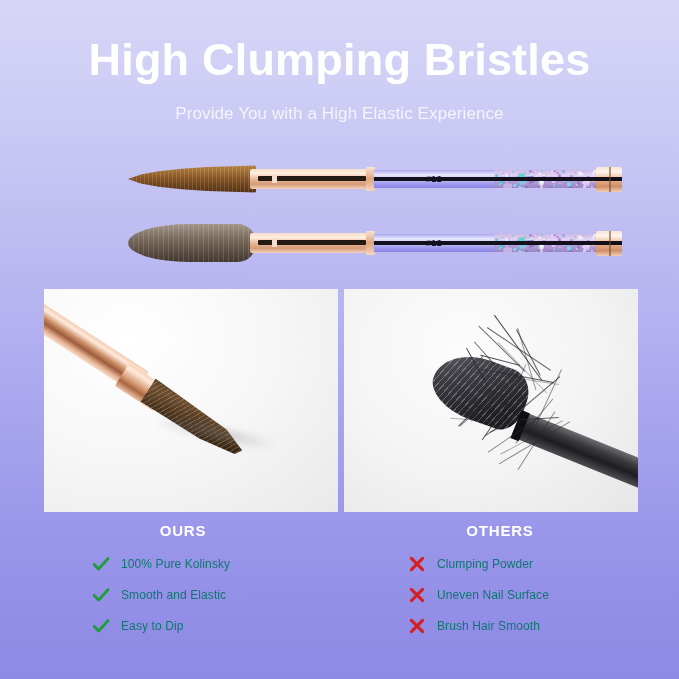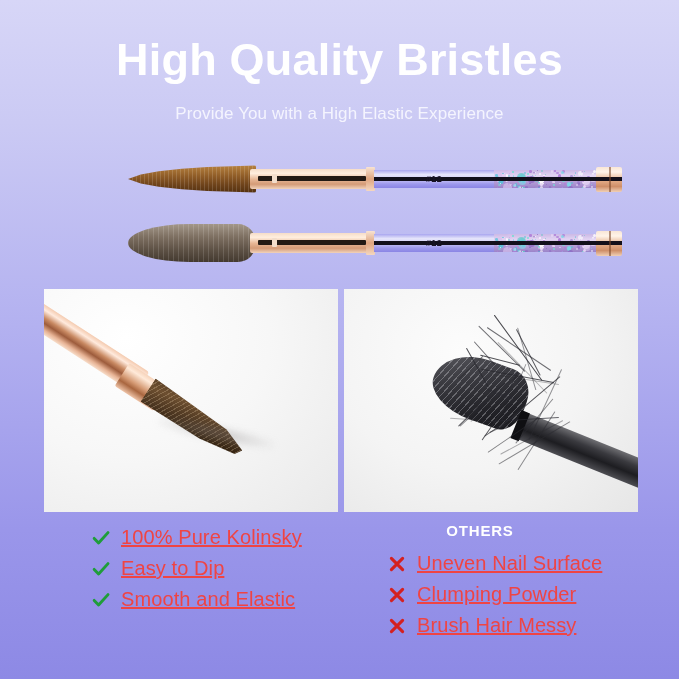--- a/index.html
+++ b/index.html
@@ -360,21 +360,21 @@
     border-radius: 1px;
   }
 
   
   .col {
     position: absolute;
     top: 522px;
     width: 300px;
   }
   #col-ours { left: 42px; }
-  #col-others { left: 336px; }
+  #col-others { left: 356px; }
 
   .col-head {
     text-align: center;
     color: #ffffff;
     font-size: 15px;
     font-weight: bold;
     letter-spacing: 0.8px;
     margin-bottom: 9px;
     padding-right: 18px;
   }
@@ -392,33 +392,32 @@
   .mark {
     width: 22px;
     height: 22px;
     flex: 0 0 22px;
     margin-right: 9px;
     display: flex;
     align-items: center;
     justify-content: center;
   }
   .row-label {
-    color: #ef4444;
-    font-size: 20px;
+    color: #0f766e;
+    font-size: 12px;
     letter-spacing: 0.1px;
     white-space: nowrap;
-    text-decoration: underline;
   }
 </style>
 </head>
 <body>
 
 <div class="stage">
 
-  <div class="title">High Quality Bristles</div>
+  <div class="title">High Clumping Bristles</div>
   <div class="subtitle">Provide You with a High Elastic Experience</div>
 
   <div class="brush-row" id="row-dry">
     <div class="brush">
       <div class="tip-dry"></div>
       <div class="ferrule"></div>
       <div class="ferrule-slot"></div>
       <div class="ferrule-pin"></div>
       <div class="ferrule-ring"></div>
       <div class="handle-purple"></div>
@@ -793,67 +792,68 @@
       <span class="stray" style="width: 30.5px; height: 1.5px; left: 141.3px; top: 109.5px; transform: rotate(20.5deg); opacity: 0.41;"></span>
       <span class="stray" style="width: 35.1px; height: 1.2px; left: 105.8px; top: 130.9px; transform: rotate(3.6deg); opacity: 0.34;"></span>
       <span class="stray" style="width: 58.4px; height: 1.2px; left: 116.5px; top: 85.7px; transform: rotate(-31.3deg); opacity: 0.51;"></span>
       <span class="stray" style="width: 61.9px; height: 0.7px; left: 133.3px; top: 127.9px; transform: rotate(-34.3deg); opacity: 0.56;"></span>
       <span class="stray" style="width: 64.9px; height: 1px; left: 116.1px; top: 81.5px; transform: rotate(44.6deg); opacity: 0.66;"></span>
       <span class="stray" style="width: 28.6px; height: 1.4px; left: 145.1px; top: 100.4px; transform: rotate(-44.5deg); opacity: 0.45;"></span>
       <span class="stray" style="width: 30.5px; height: 0.7px; left: 120.2px; top: 74.8px; transform: rotate(48.4deg); opacity: 0.66;"></span>
     </div>
 
   <div class="col" id="col-ours">
+    <div class="col-head">OURS</div>
     <div class="row">
       <span class="mark">
         <svg width="20" height="20" viewBox="0 0 20 20">
             <path d="M3.2 10.4 L7.6 15 L17 4.6" fill="none" stroke="#1f9d3a" stroke-width="2.9" stroke-linecap="round" stroke-linejoin="round"></path>
           </svg>
       </span>
       <span class="row-label">100% Pure Kolinsky</span>
     </div>
     <div class="row">
       <span class="mark">
         <svg width="20" height="20" viewBox="0 0 20 20">
             <path d="M3.2 10.4 L7.6 15 L17 4.6" fill="none" stroke="#1f9d3a" stroke-width="2.9" stroke-linecap="round" stroke-linejoin="round"></path>
           </svg>
       </span>
-      <span class="row-label">Easy to Dip</span>
+      <span class="row-label">Smooth and Elastic</span>
     </div>
     <div class="row">
       <span class="mark">
         <svg width="20" height="20" viewBox="0 0 20 20">
             <path d="M3.2 10.4 L7.6 15 L17 4.6" fill="none" stroke="#1f9d3a" stroke-width="2.9" stroke-linecap="round" stroke-linejoin="round"></path>
           </svg>
       </span>
-      <span class="row-label">Smooth and Elastic</span>
+      <span class="row-label">Easy to Dip</span>
     </div>
   </div>
 
   <div class="col" id="col-others">
     <div class="col-head">OTHERS</div>
+    <div class="row">
+      <span class="mark">
+        <svg width="18" height="18" viewBox="0 0 18 18">
+            <path d="M3.4 3.4 L14.6 14.6 M14.6 3.4 L3.4 14.6" fill="none" stroke="#d42020" stroke-width="3.1" stroke-linecap="round"></path>
+          </svg>
+      </span>
+      <span class="row-label">Clumping Powder</span>
+    </div>
     <div class="row">
       <span class="mark">
         <svg width="18" height="18" viewBox="0 0 18 18">
             <path d="M3.4 3.4 L14.6 14.6 M14.6 3.4 L3.4 14.6" fill="none" stroke="#d42020" stroke-width="3.1" stroke-linecap="round"></path>
           </svg>
       </span>
       <span class="row-label">Uneven Nail Surface</span>
     </div>
     <div class="row">
       <span class="mark">
         <svg width="18" height="18" viewBox="0 0 18 18">
             <path d="M3.4 3.4 L14.6 14.6 M14.6 3.4 L3.4 14.6" fill="none" stroke="#d42020" stroke-width="3.1" stroke-linecap="round"></path>
           </svg>
       </span>
-      <span class="row-label">Clumping Powder</span>
-    </div>
-    <div class="row">
-      <span class="mark">
-        <svg width="18" height="18" viewBox="0 0 18 18">
-            <path d="M3.4 3.4 L14.6 14.6 M14.6 3.4 L3.4 14.6" fill="none" stroke="#d42020" stroke-width="3.1" stroke-linecap="round"></path>
-          </svg>
-      </span>
-      <span class="row-label">Brush Hair Messy</span>
+      <span class="row-label">Brush Hair Smooth</span>
     </div>
   </div>
 
 </div>
 
 </body></html>

